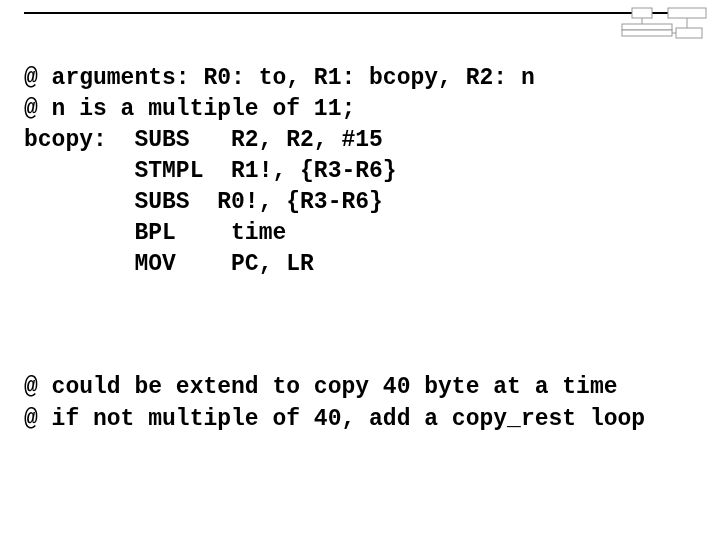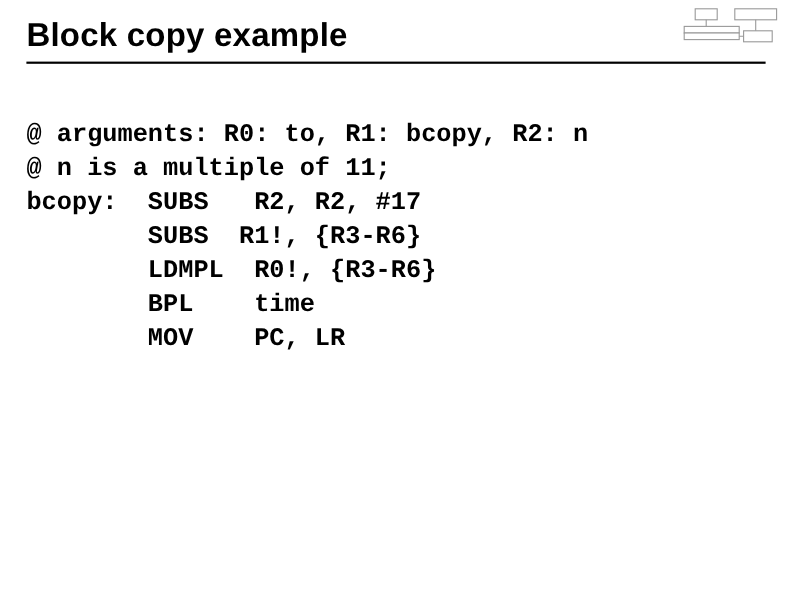--- a/index.html
+++ b/index.html
@@ -66,29 +66,30 @@
         <rect x="2" y="18" width="50" height="6"></rect>
         <rect x="2" y="24" width="50" height="6"></rect>
         <rect x="56" y="22" width="26" height="10"></rect>
         <line x1="22" y1="12" x2="22" y2="18"></line>
         <line x1="67" y1="12" x2="67" y2="22"></line>
         <line x1="52" y1="27" x2="56" y2="27"></line>
       </g>
     </svg>
   </div>
 
-  <div class="title-row">
-    <div class="title">Block copy example</div>
-  </div>
   <hr class="hr">
 
   <div class="code">
 <span>@ arguments: R0: to, R1: bcopy, R2: n</span>
 <span>@ n is a multiple of 11;</span>
-<span>bcopy:  SUBS   R2, R2, #17</span>
-<span>        SUBS  R1!, {R3-R6}</span>
-<span>        LDMPL  R0!, {R3-R6}</span>
+<span>bcopy:  SUBS   R2, R2, #15</span>
+<span>        STMPL  R1!, {R3-R6}</span>
+<span>        SUBS  R0!, {R3-R6}</span>
 <span>        BPL    time</span>
 <span>        MOV    PC, LR</span>
   </div>
 
+  <div class="code block2">
+<span>@ could be extend to copy 40 byte at a time</span>
+<span>@ if not multiple of 40, add a copy_rest loop</span>
+  </div>
 
 </div>
 
 </body></html>

